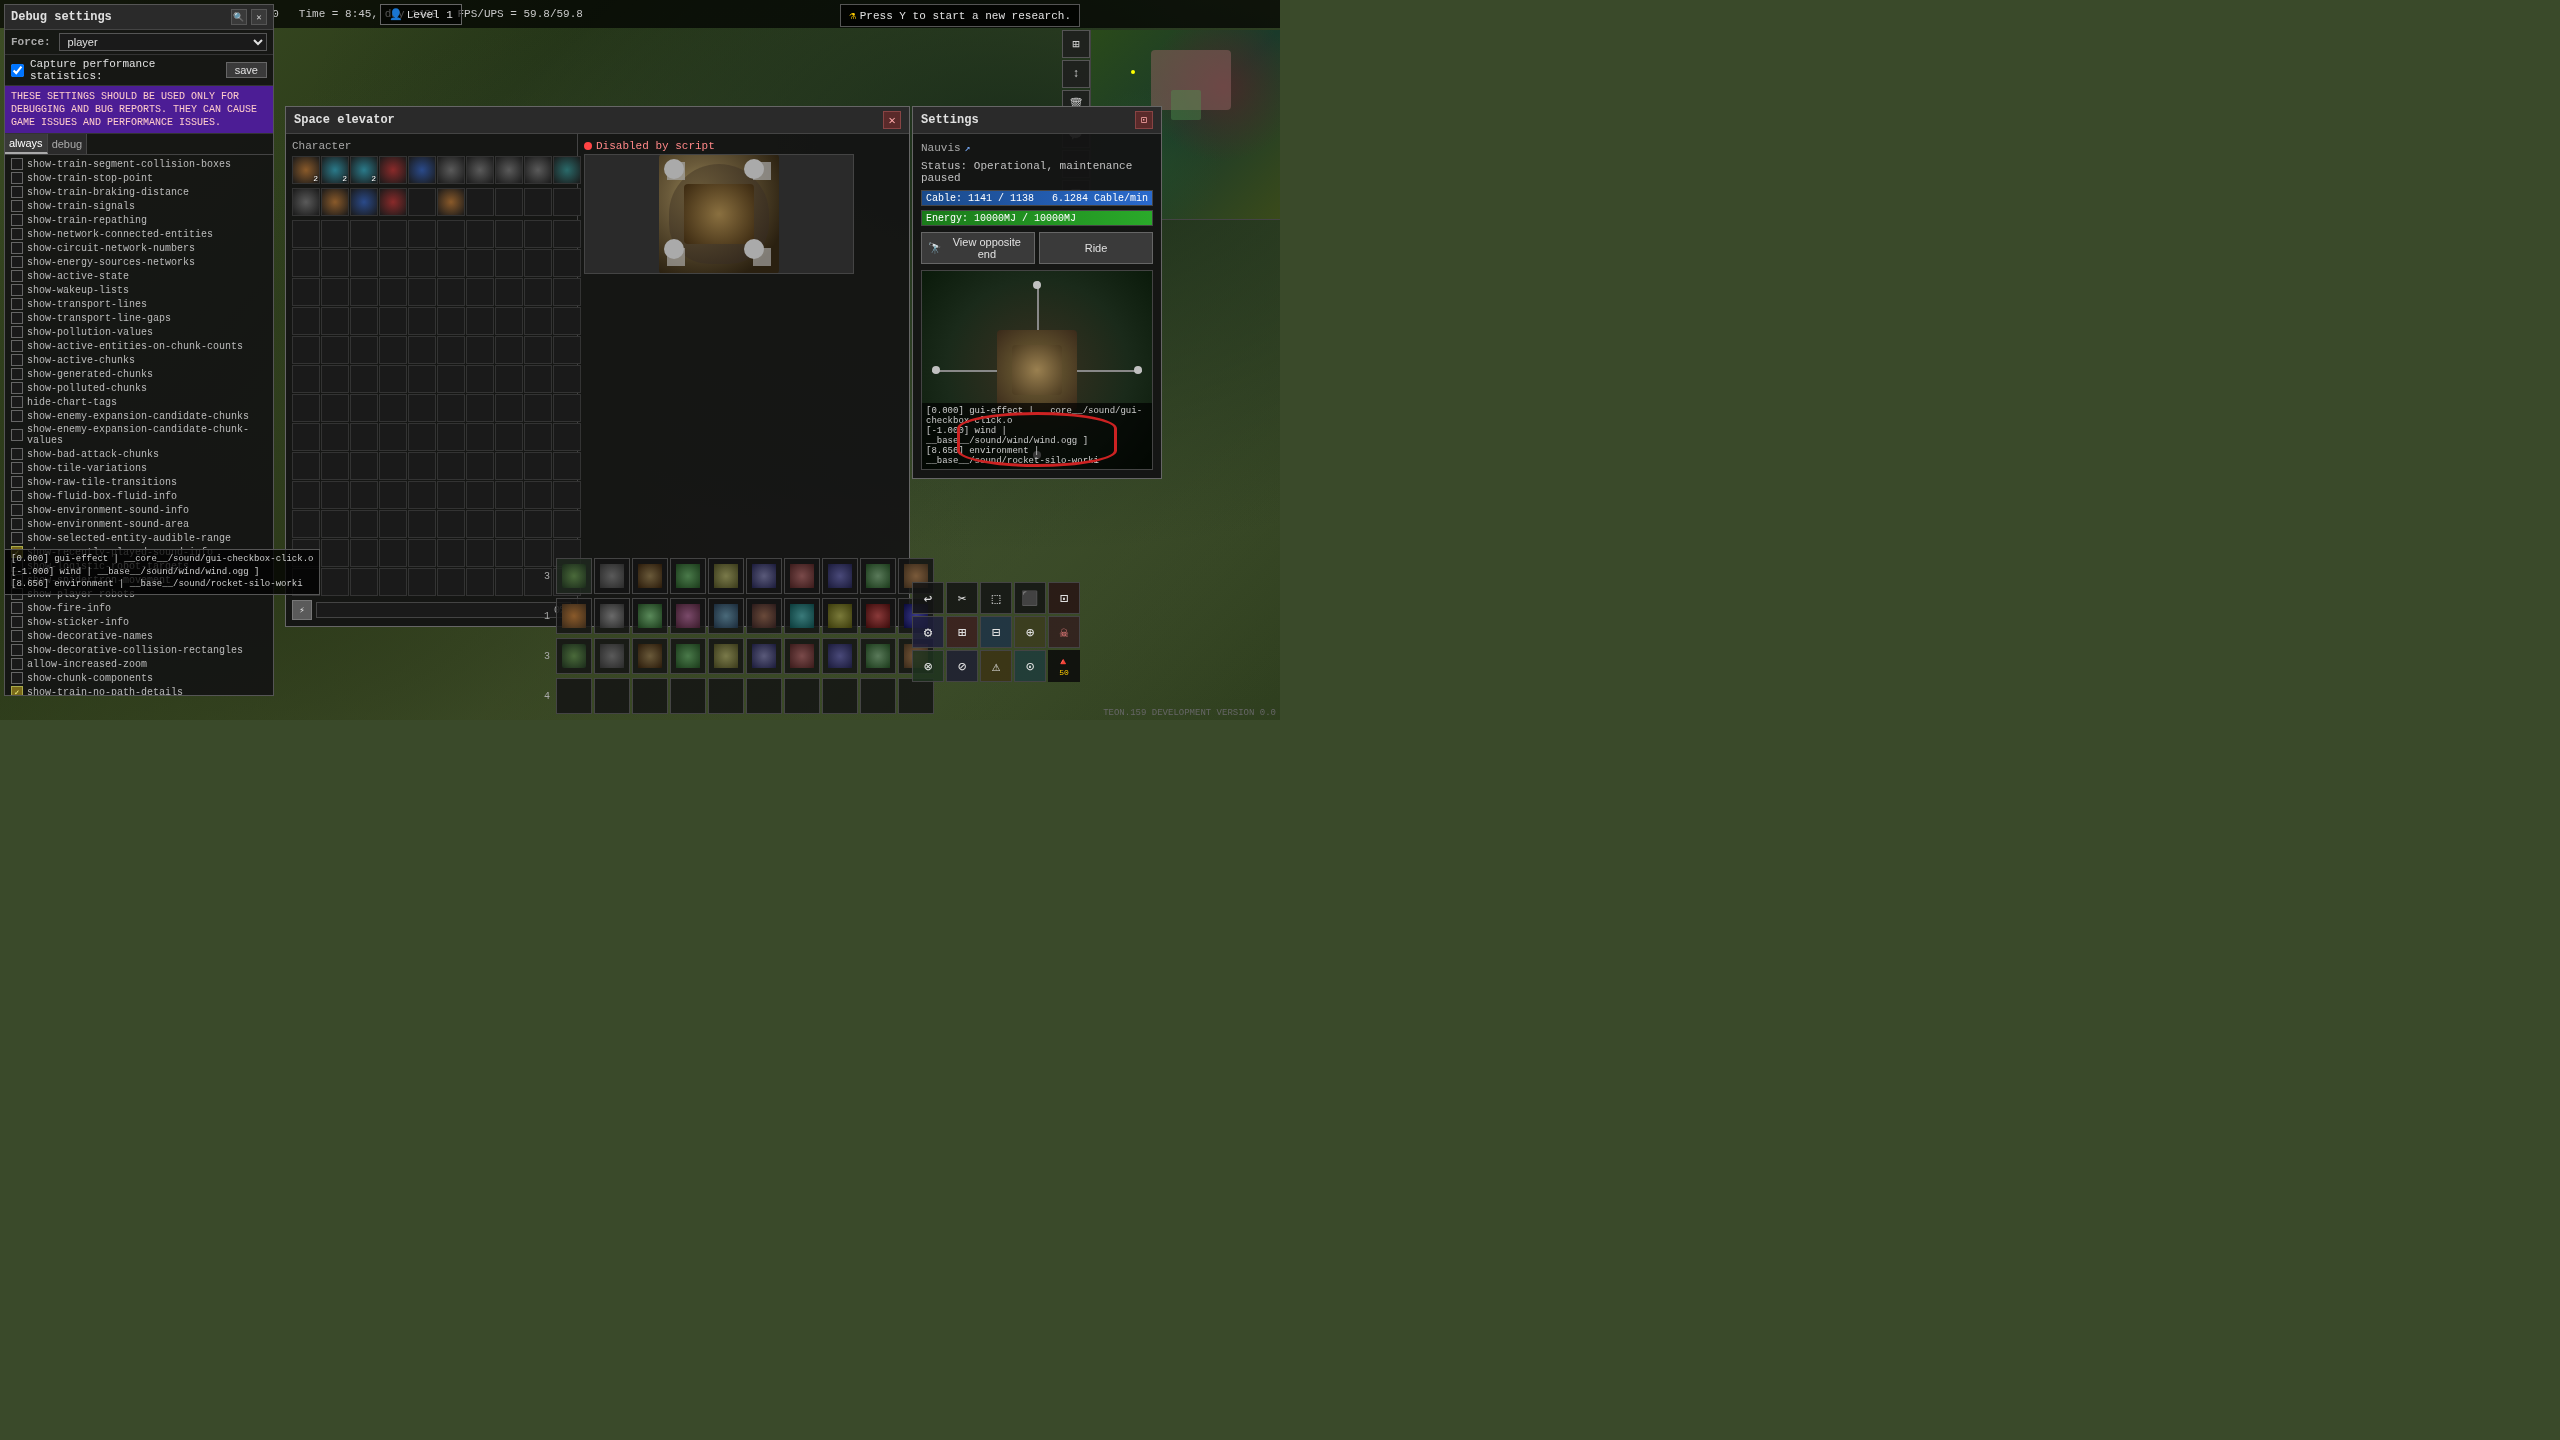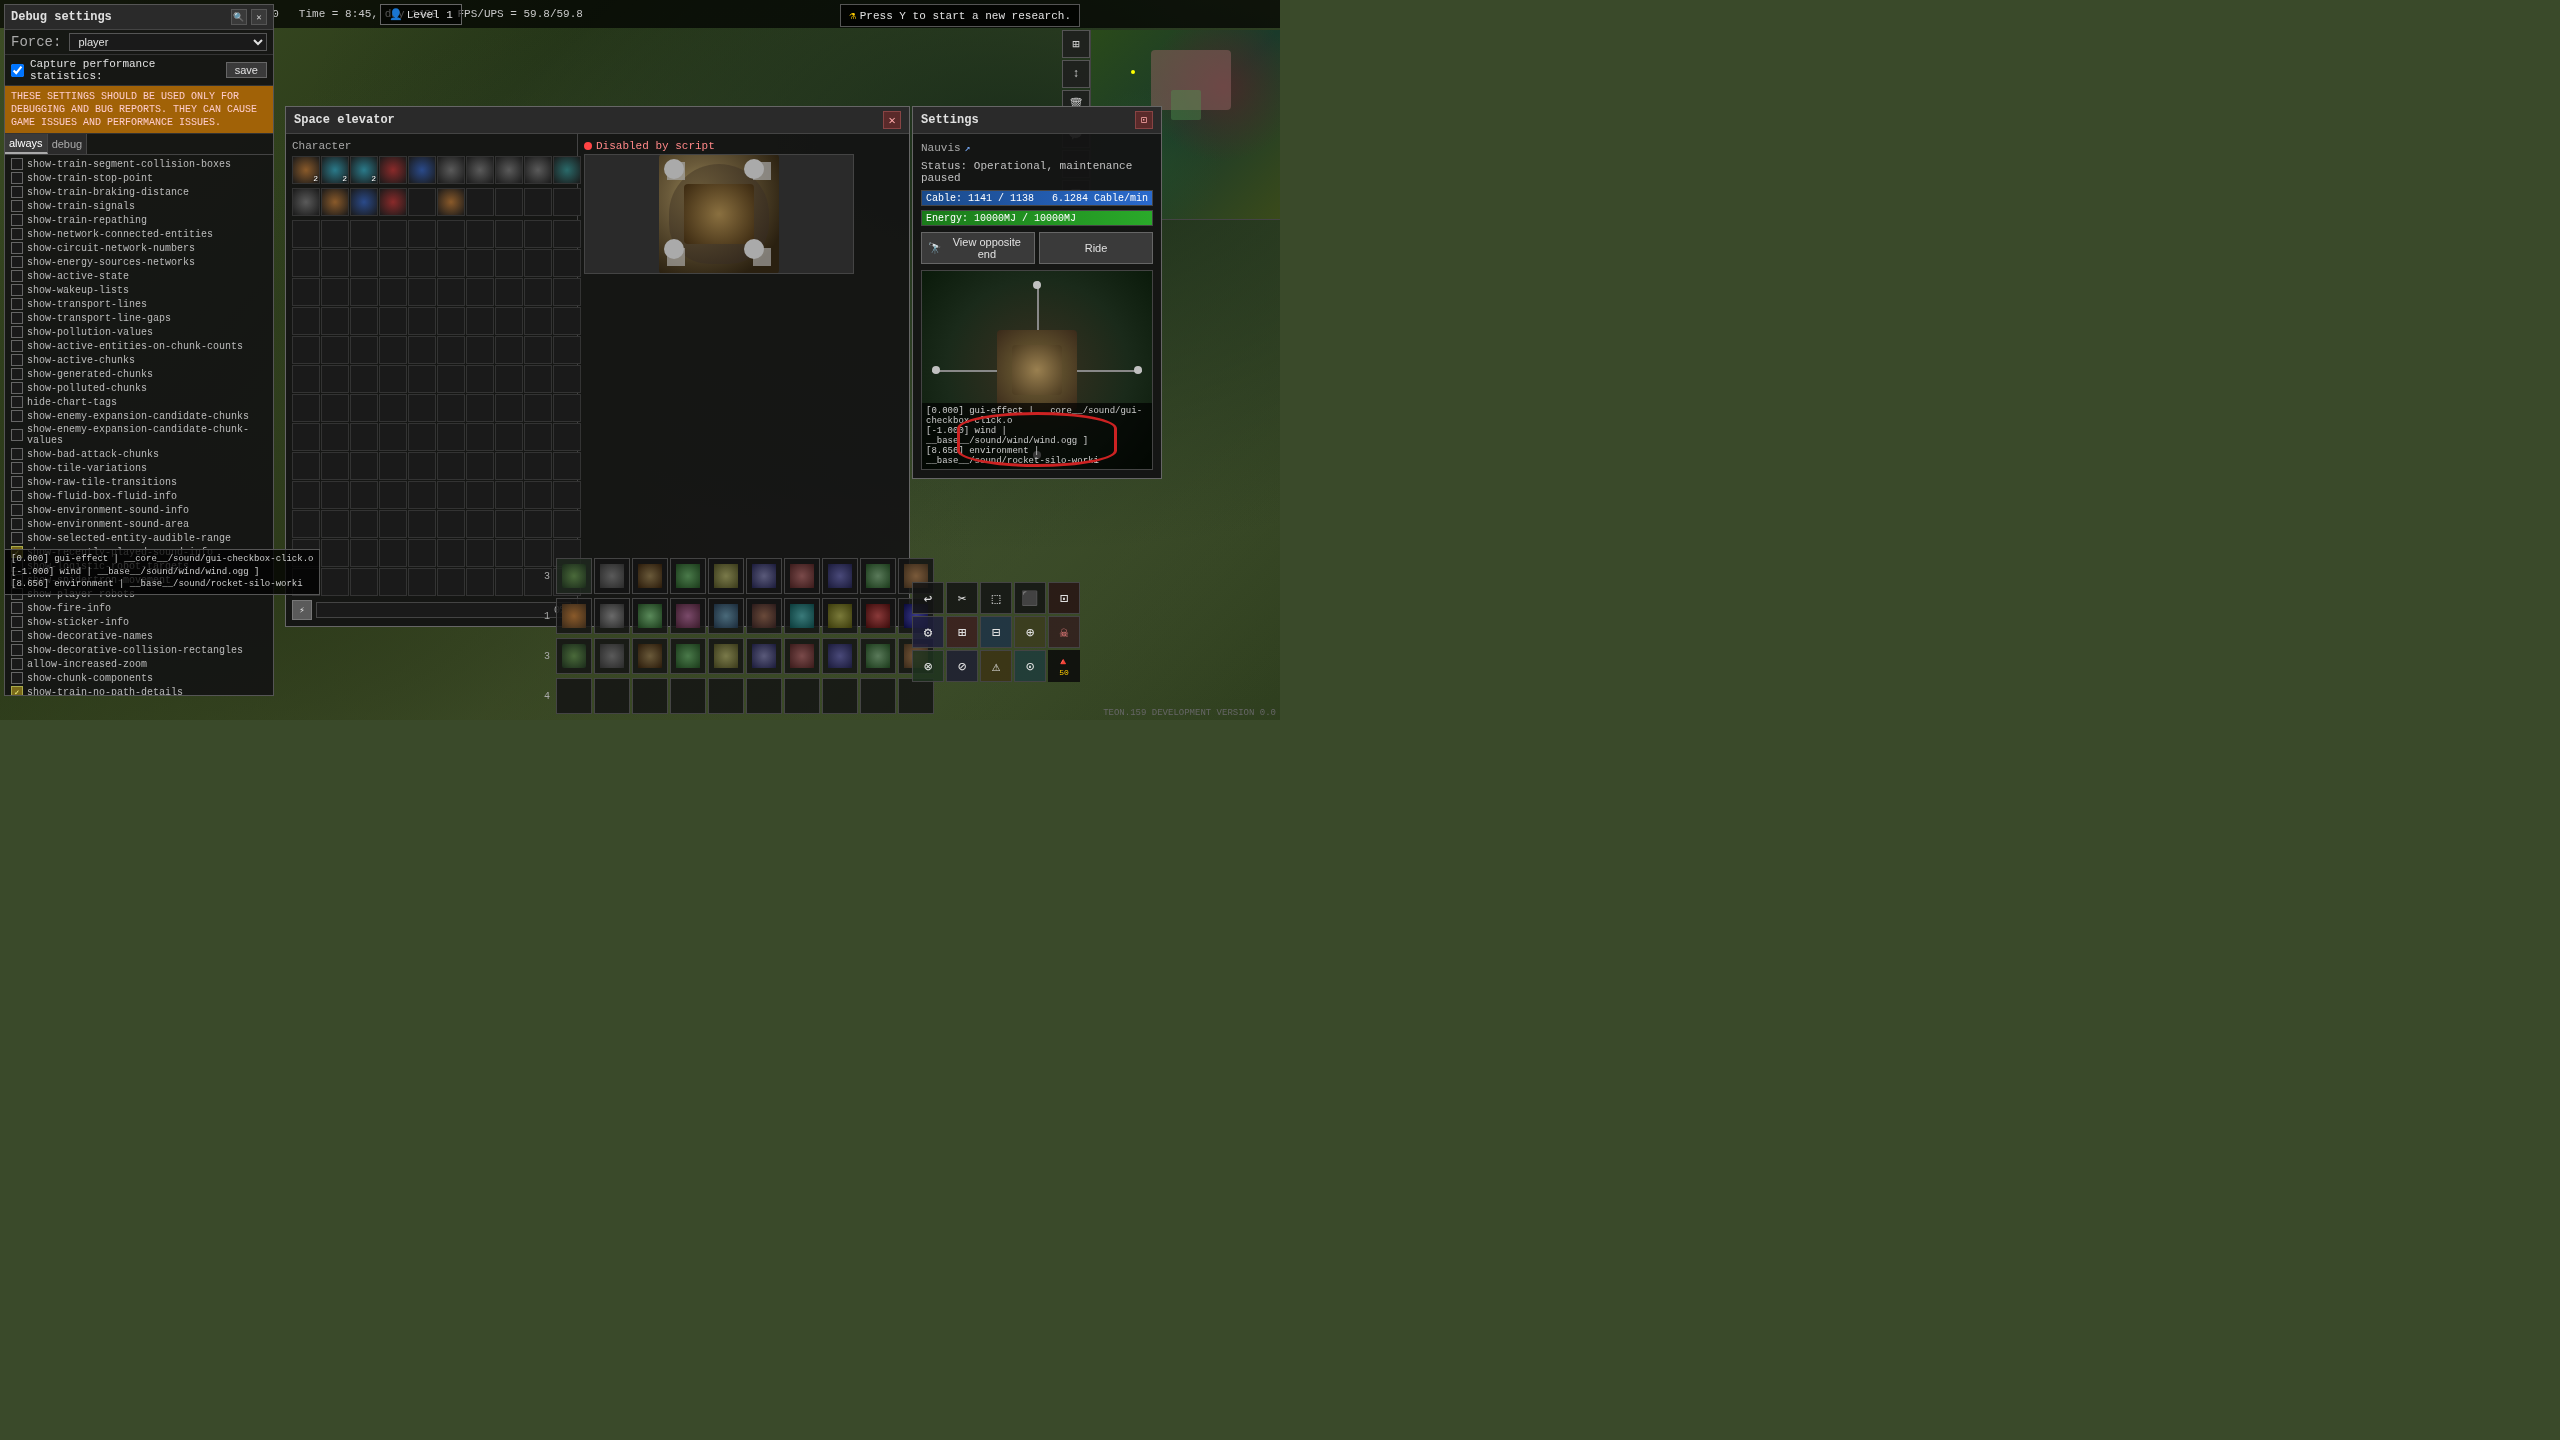--- a/index.html
+++ b/index.html
@@ -93,21 +93,22 @@
     .force-row {
       display: flex;
       align-items: center;
       padding: 3px 6px;
       gap: 8px;
       border-bottom: 1px solid #333;
     }
 
     .force-label {
       color: #aaa;
-      font-size: 14px;
+      font-size: 11px;
+      font-weight: bold;
     }
 
     .force-select {
       background: #1a1a1a;
       border: 1px solid #555;
       color: #e0e0e0;
       font-size: 11px;
       padding: 1px 4px;
       flex: 1;
     }
@@ -124,21 +125,21 @@
       background: #3a3a3a;
       border: 1px solid #666;
       color: #e0e0e0;
       font-size: 11px;
       padding: 1px 8px;
       cursor: pointer;
       margin-left: auto;
     }
 
     .warning-box {
-      background: #a16207;
+      background: #4c1d95;
       padding: 4px 6px;
       font-size: 10px;
       color: #ffcccc;
       line-height: 1.3;
       border-bottom: 1px solid #333;
     }
 
     .tabs-row {
       display: flex;
       border-bottom: 1px solid #444;

